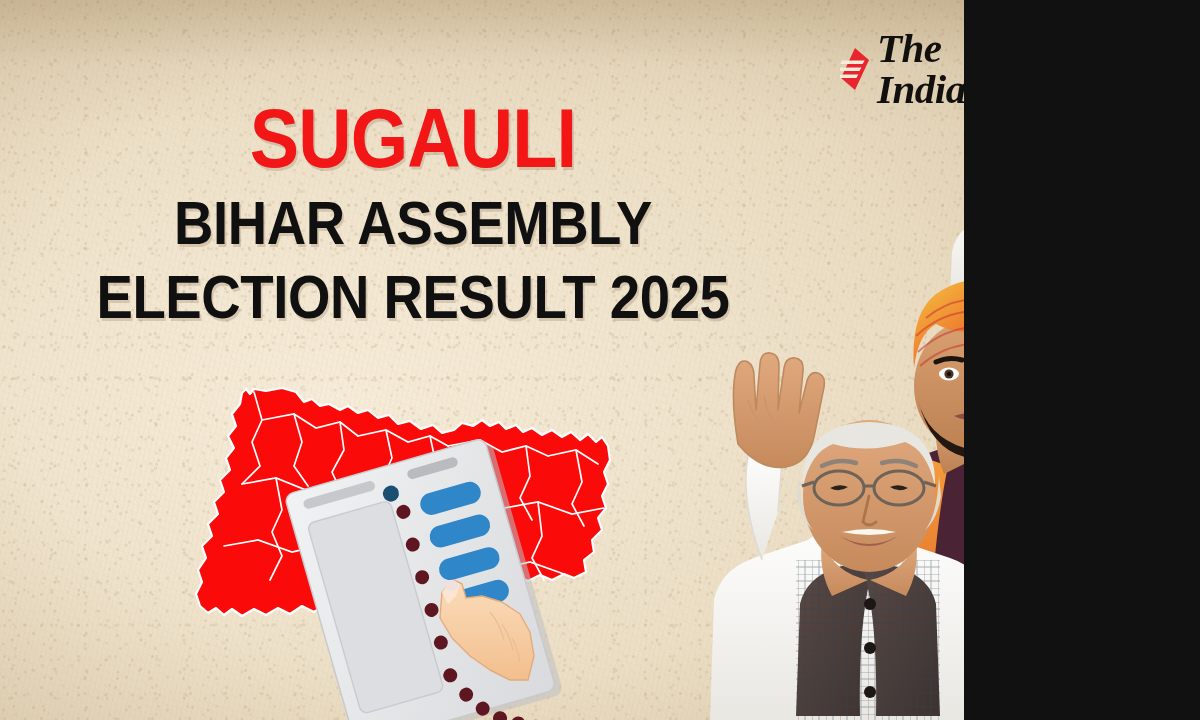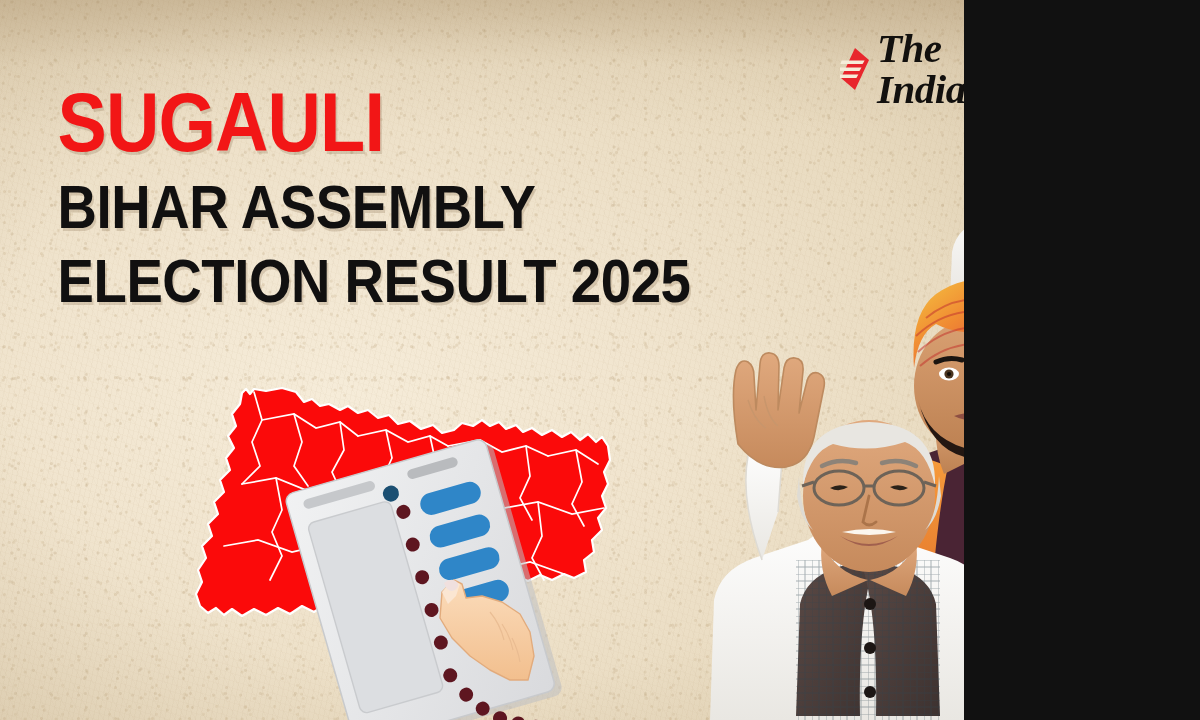--- a/index.html
+++ b/index.html
@@ -59,21 +59,21 @@
     font-family:"Liberation Serif",serif;font-style:italic;font-weight:700;
     font-size:41px;color:#12100e;letter-spacing:-.5px;line-height:1;
   }
   .ie-express{
     font-family:"Liberation Sans",sans-serif;font-weight:700;
     font-size:38px;color:#12100e;letter-spacing:-1.2px;line-height:1;
     transform:scaleX(1.03);transform-origin:left center;
   }
 
   
-  .headline{position:absolute;left:0;top:80px;width:826px;text-align:left;padding-left:8px;}
+  .headline{position:absolute;left:0;top:96px;width:826px;text-align:center;}
   .hl-line{
     font-weight:700;line-height:1;
     font-family:"Liberation Sans",sans-serif;
     transform:scaleX(.88);
     white-space:nowrap;
   }
   .hl-place{
     font-size:84px;color:#f21616;letter-spacing:-1px;
     text-shadow:2px 3px 0 rgba(120,90,60,.22);
     margin-bottom:12px;

